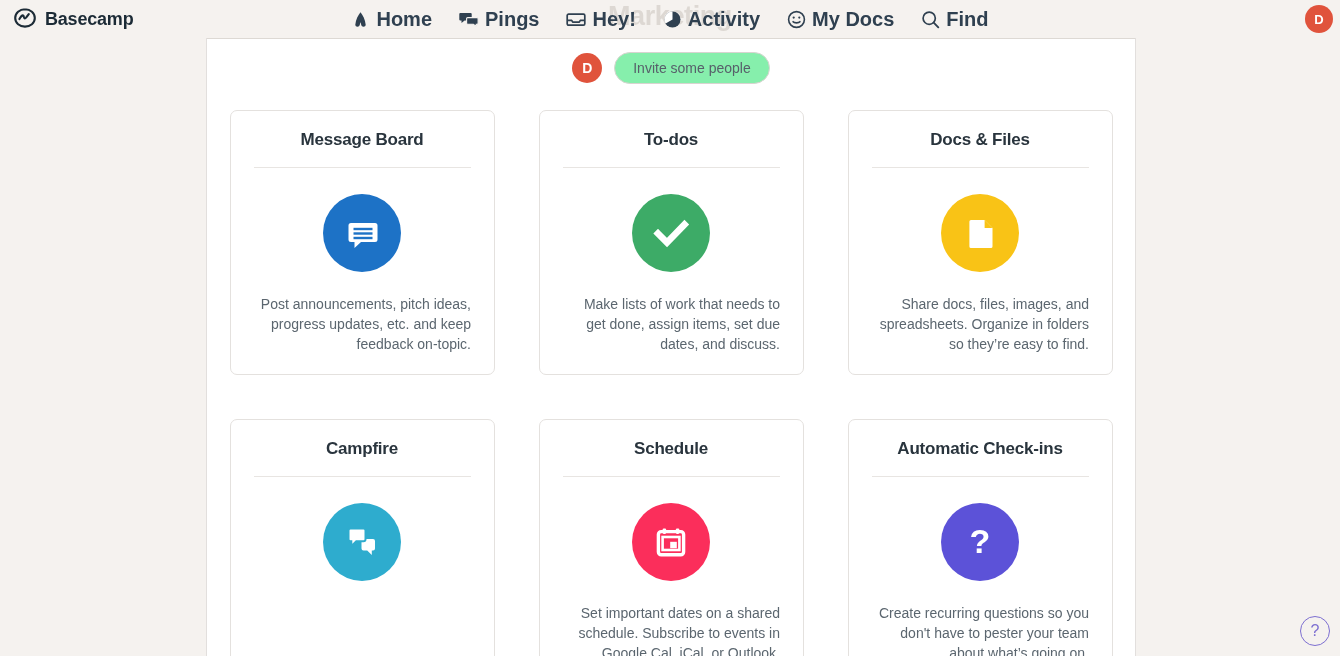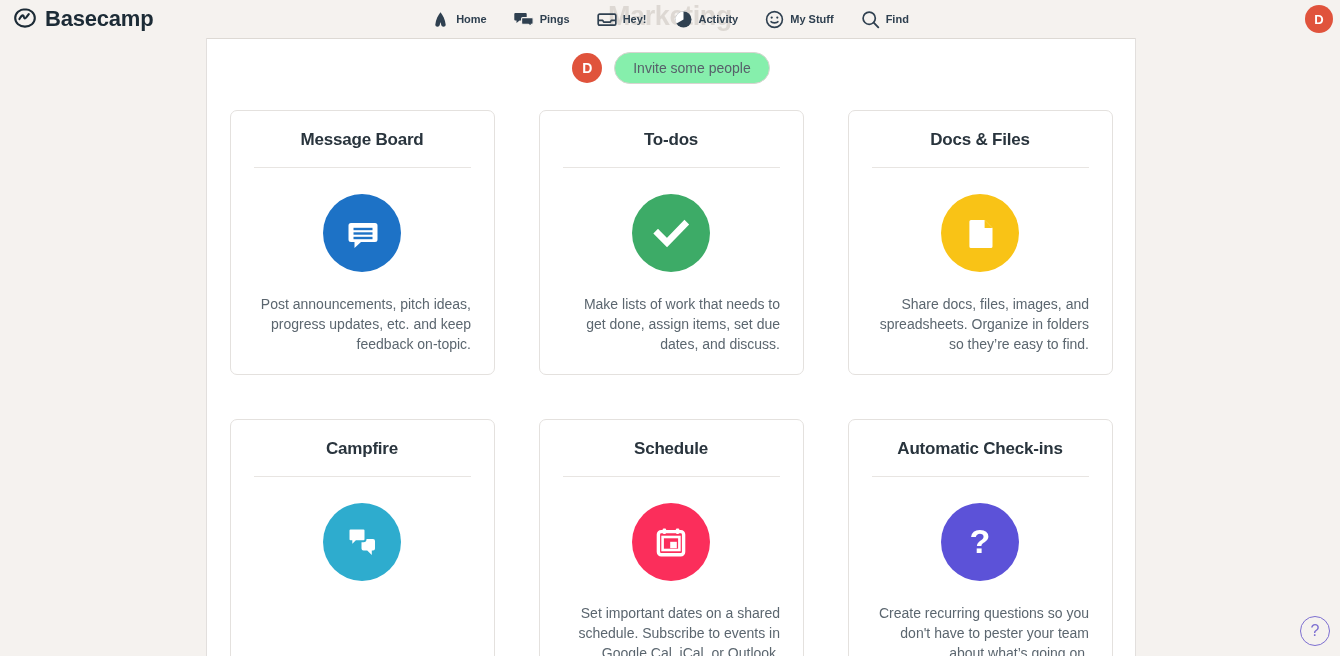--- a/index.html
+++ b/index.html
@@ -33,21 +33,21 @@
     left: 12px;
     top: 5px;
     display: flex;
     align-items: center;
     gap: 7px;
     height: 28px;
     cursor: pointer;
   }
   .brand-logo { width: 26px; height: 26px; display: block; }
   .brand-name {
-    font-size: 22px;
+    font-size: 18px;
     font-weight: bold;
     letter-spacing: -0.2px;
     color: #1c2b36;
   }
 
   
   .project-ghost {
     position: absolute;
     left: 0; right: 0;
     top: 1px;
@@ -68,21 +68,21 @@
     display: flex;
     align-items: center;
     justify-content: center;
     gap: 27px;
     z-index: 2;
   }
   .navitem {
     display: flex;
     align-items: center;
     gap: 6px;
-    font-size: 11px;
+    font-size: 20px;
     font-weight: bold;
     color: #2f4050;
     cursor: pointer;
     line-height: 1;
     white-space: nowrap;
   }
   .navitem svg { display: block; }
 
   .avatar-top {
     position: absolute;
@@ -291,21 +291,21 @@
 
     <div class="navitem">
       <span>
         <svg width="19" height="19" viewBox="0 0 19 19">
           <circle cx="9.5" cy="9.5" r="7.9" fill="none" stroke="#2f4050" stroke-width="1.6"></circle>
           <circle cx="6.7" cy="7.6" r="1.1" fill="#2f4050"></circle>
           <circle cx="12.3" cy="7.6" r="1.1" fill="#2f4050"></circle>
           <path d="M6.1 11.7 c1 1.5 5.8 1.5 6.8 0" fill="none" stroke="#2f4050" stroke-width="1.6" stroke-linecap="round"></path>
         </svg>
       </span>
-      <span>My Stuff</span>
+      <span>My Docs</span>
     </div>
 
     <div class="navitem">
       <span>
         <svg width="19" height="19" viewBox="0 0 19 19">
           <circle cx="8.2" cy="8.2" r="6.1" fill="none" stroke="#2f4050" stroke-width="1.7"></circle>
           <path d="M12.7 12.7 L17.3 17.3" stroke="#2f4050" stroke-width="1.9" stroke-linecap="round"></path>
         </svg>
       </span>
       <span>Find</span>

